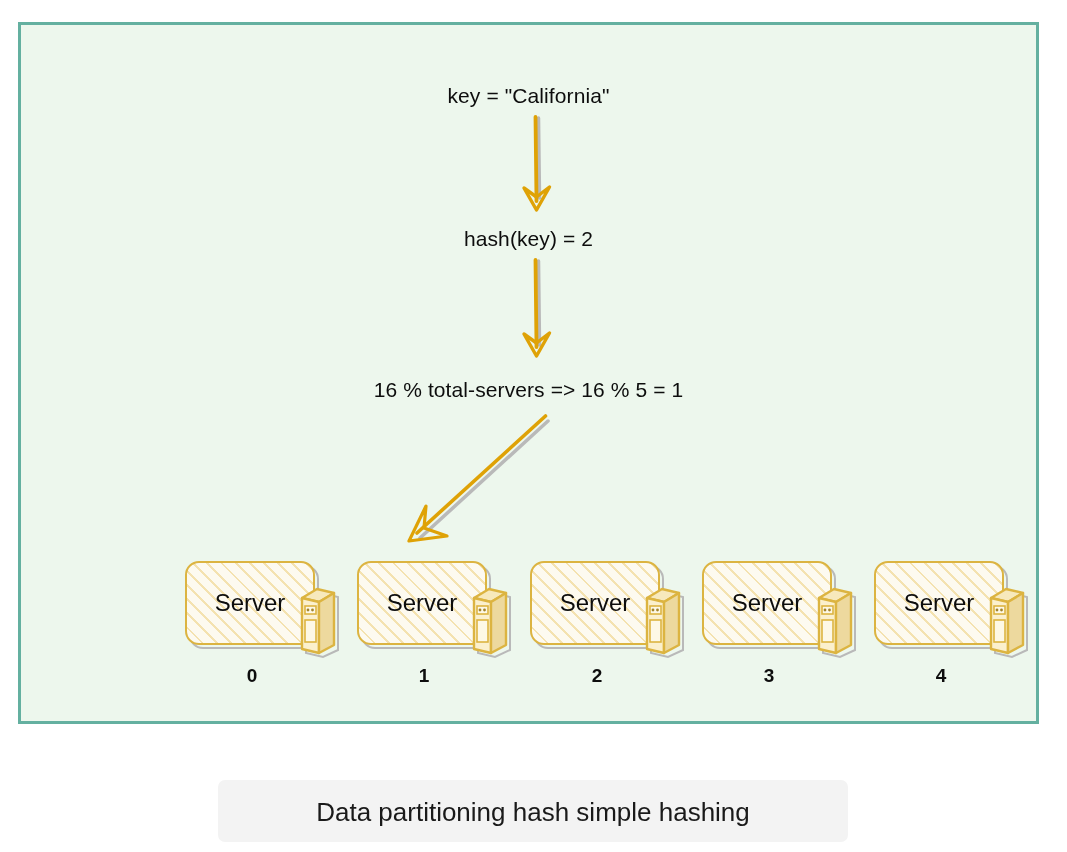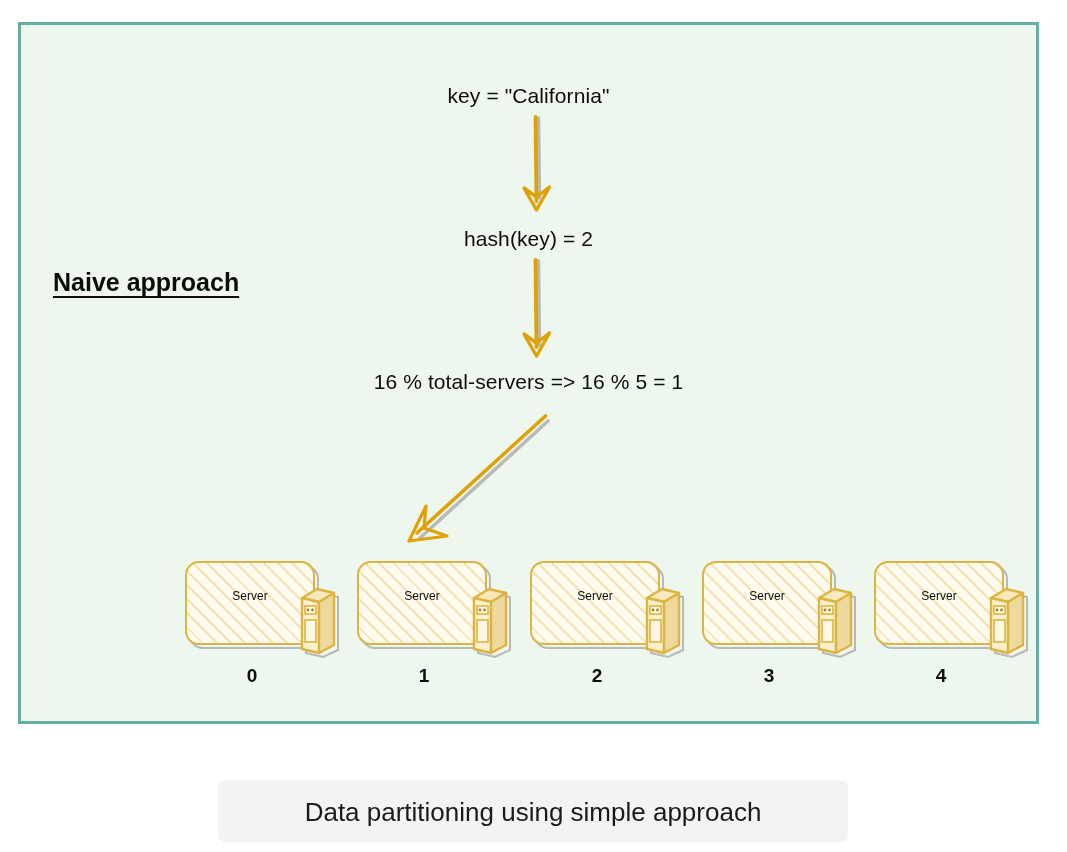--- a/index.html
+++ b/index.html
@@ -33,21 +33,21 @@
     width: 100%;
     text-align: center;
     color: #0d0d0d;
     font-size: 21px;
     line-height: 26px;
     white-space: nowrap;
     letter-spacing: 0.1px;
   }
   #key-text      { top: 58px;  left: 0; }
   #hash-text     { top: 201px; left: 0; }
-  #modulo-text   { top: 344px; left: 0; }
+  #modulo-text   { top: 352px; left: 0; }
 
   
   #section-heading {
     position: absolute;
     left: 32px;
     top: 243px;
     font-size: 25px;
     font-weight: bold;
     color: #0d0d0d;
     text-decoration: underline;
@@ -112,21 +112,21 @@
         45deg,
         #f4e2b0 0px, #f4e2b0 2px,
         #fdfaf0 2px, #fdfaf0 10px);
   }
   .server-label {
     position: absolute;
     left: 0;
     top: 28px;
     width: 130px;
     text-align: center;
-    font-size: 12px;
+    font-size: 24px;
     color: #0d0d0d;
     white-space: nowrap;
   }
   .tower-wrap {
     position: absolute;
     left: 118px;
     top: 45px;
     width: 44px;
     height: 76px;
   }
@@ -167,21 +167,20 @@
 <body>
 
 <div id="diagram-frame">
 
   <div class="flow-text" id="key-text">key = "California"</div>
 
   <div class="flow-text" id="hash-text">hash(key) = 2</div>
 
   <div class="flow-text" id="modulo-text">16 % total-servers =&gt; 16 % 5 = 1</div>
 
-  <div id="section-heading">Naive approach</div>
 
   <svg id="arrows-svg" viewBox="0 0 1015 696">
 
     <g stroke="#b9b9b9" stroke-width="3.5" fill="none" stroke-linecap="round" stroke-linejoin="round">
       <path d="M517.5 93 L518.5 173"></path>
       <path d="M517.5 236 L518.5 320"></path>
       <path d="M527 396 L399 513"></path>
     </g>
 
     <g>
@@ -314,14 +313,14 @@
           <rect x="8" y="36" width="11" height="22" fill="#fdf8e6" stroke="#dcb441" stroke-width="1.6"></rect>
         </svg>
       </div>
       <div class="server-index">4</div>
     </div>
 
   </div>
 </div>
 
 <div id="caption-box">
-  <div id="caption-text">Data partitioning using simple approach</div>
+  <div id="caption-text">Data partitioning hash simple hashing</div>
 </div>
 
 </body></html>

